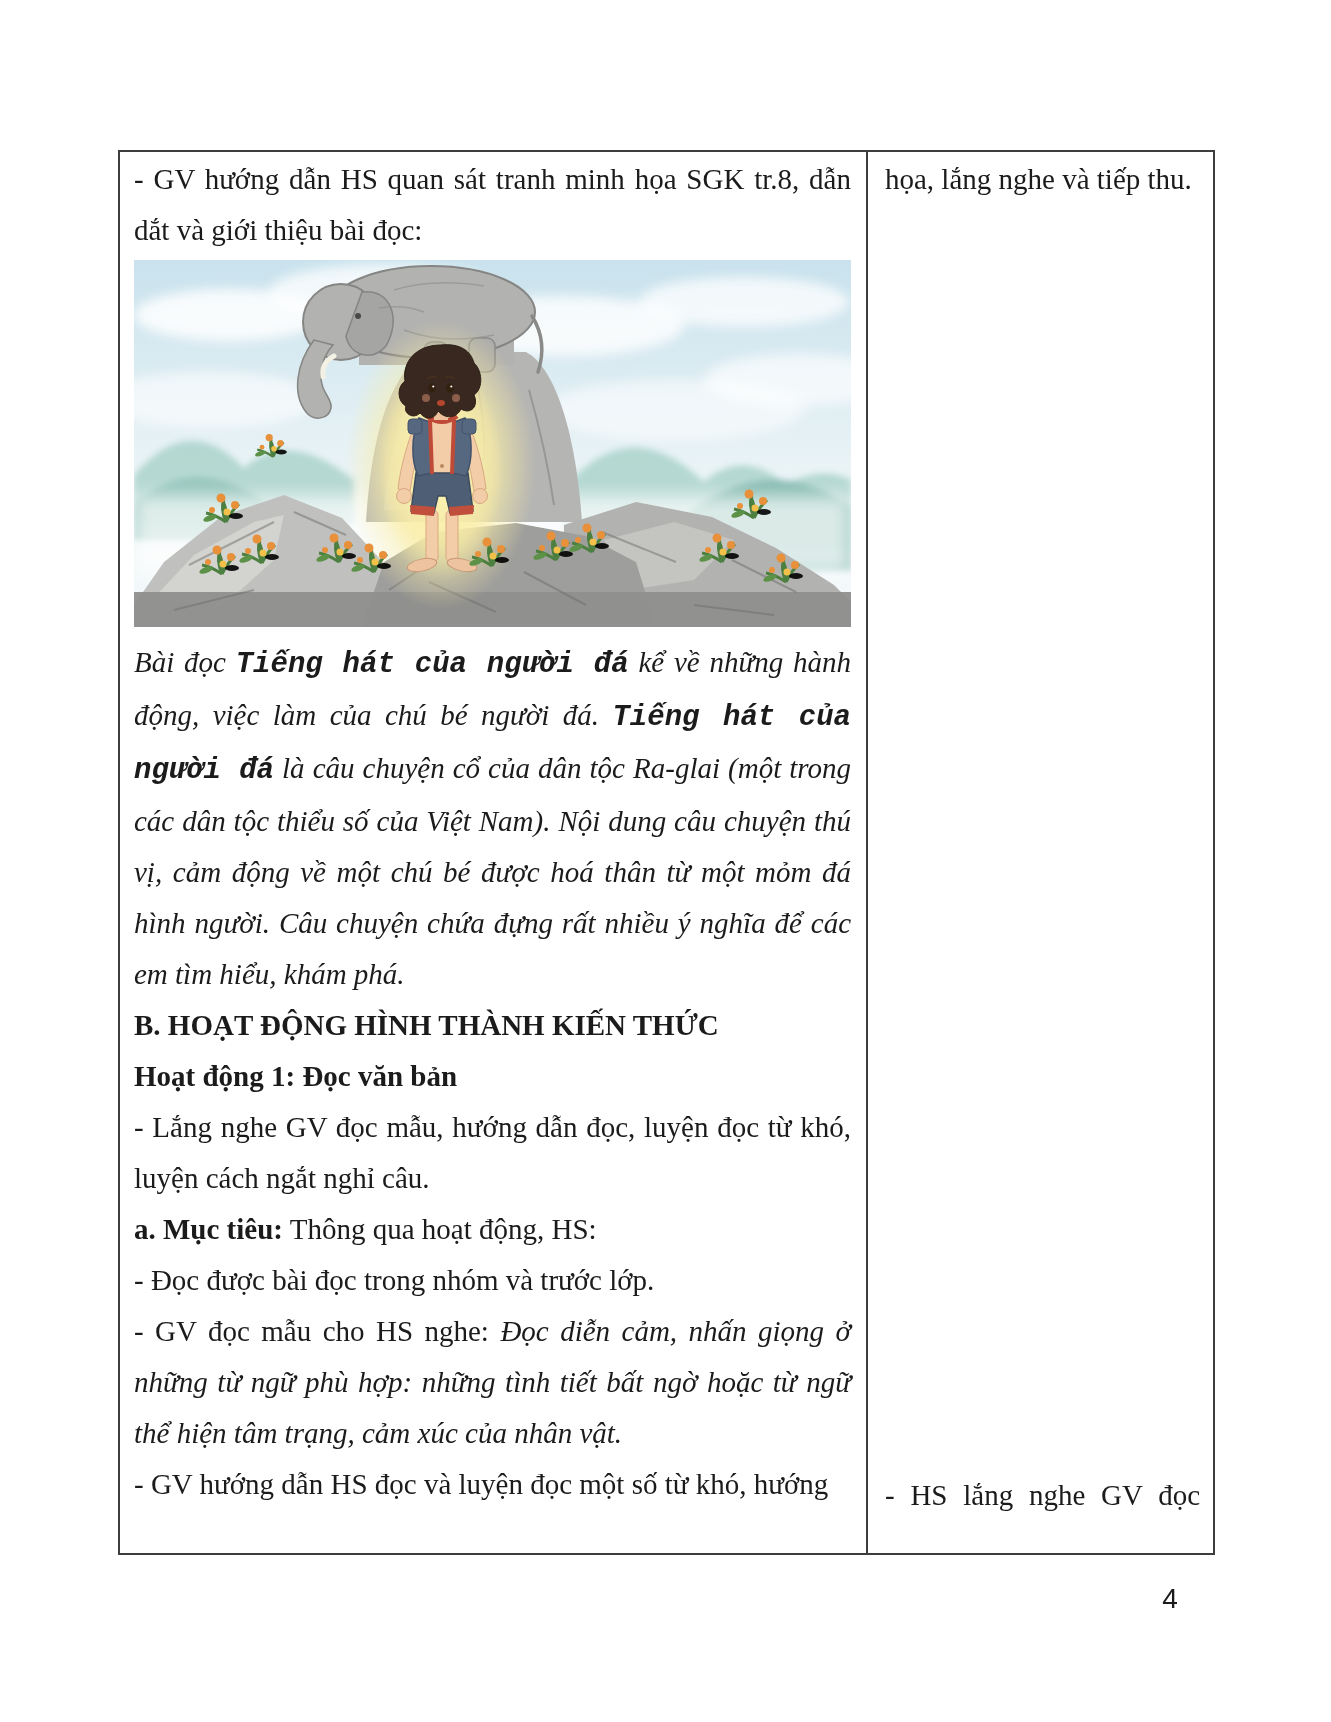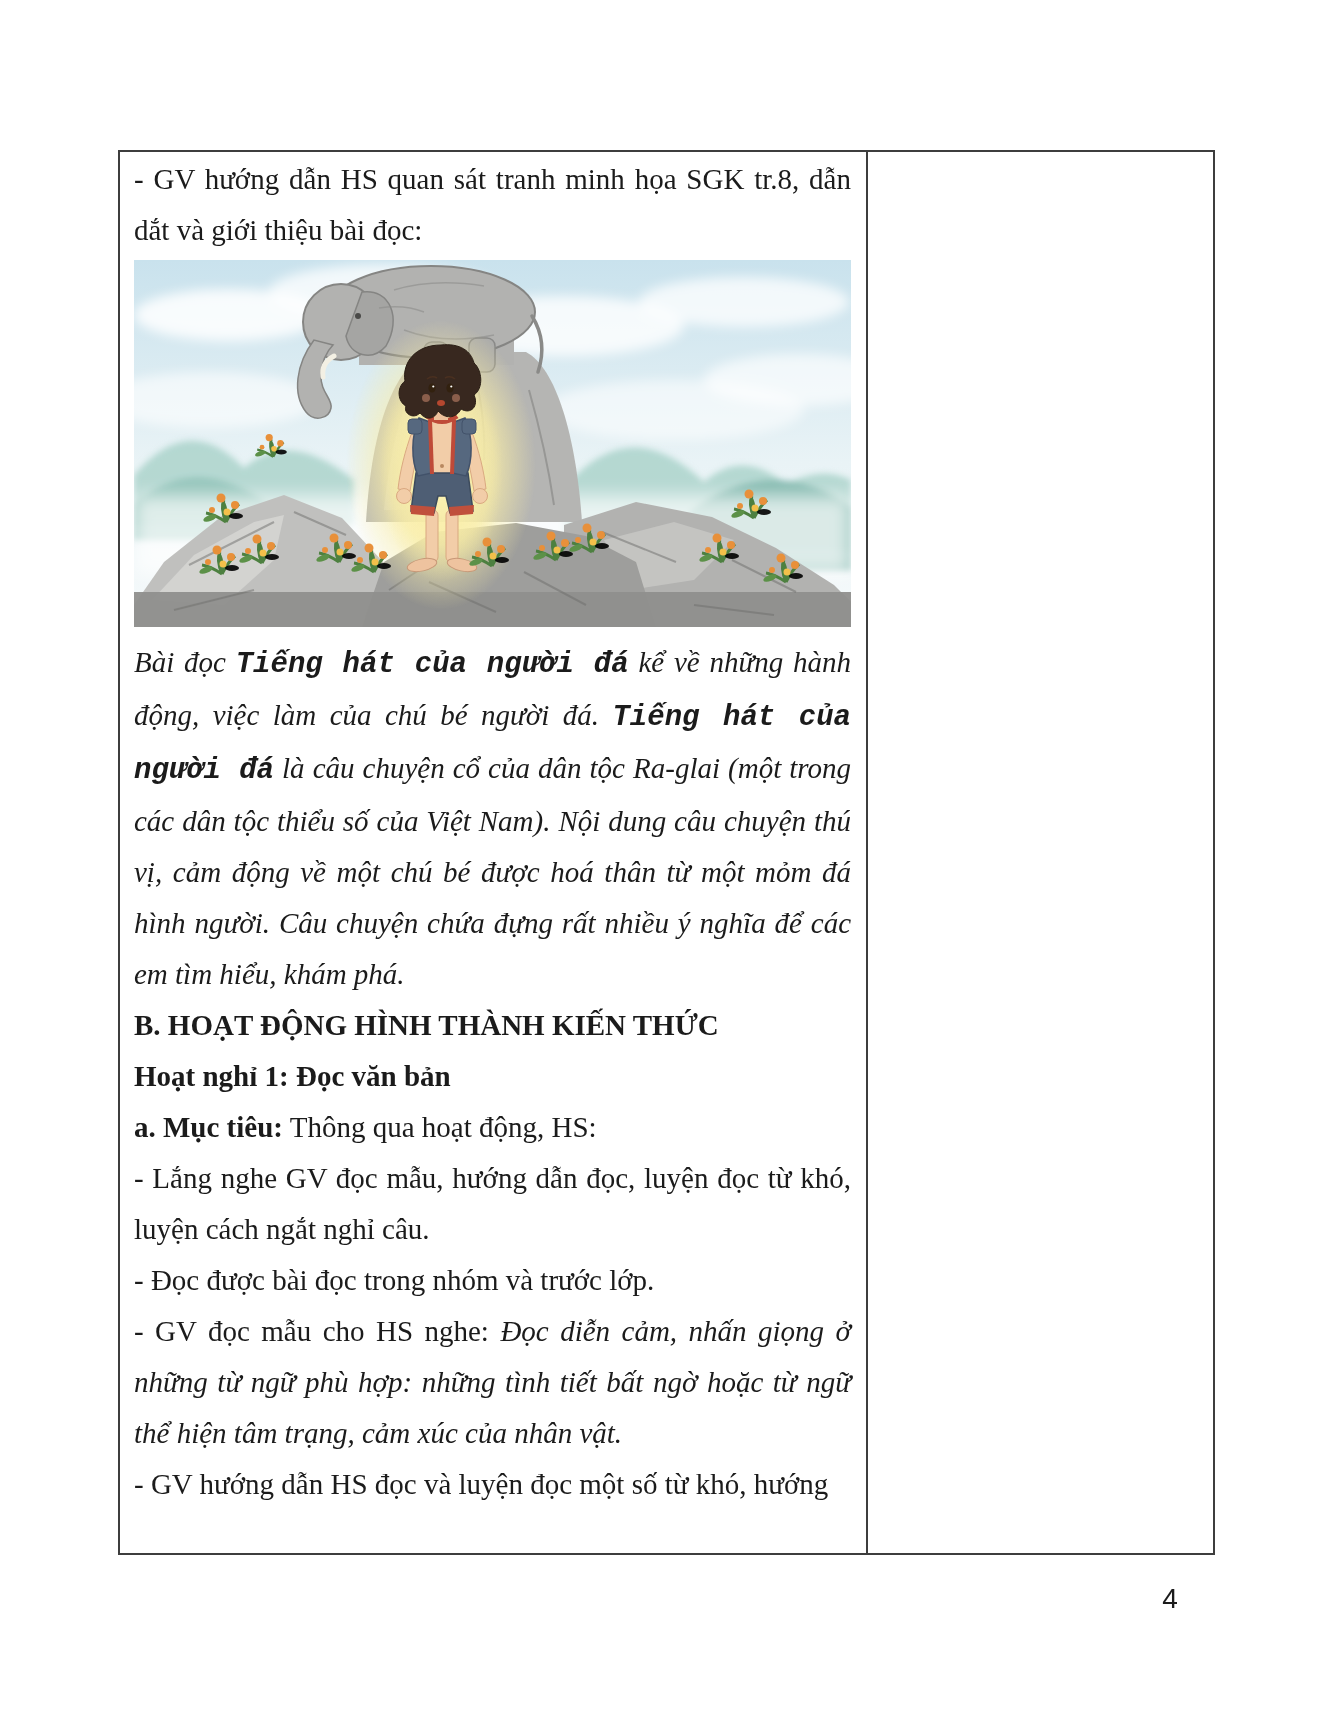--- a/index.html
+++ b/index.html
@@ -223,37 +223,41 @@
           <use href="#flw" x="620" y="258"></use>
         </svg>
       </div>
 
       <p>
         <span class="i">Bài đọc </span><span class="bi">Tiếng hát của người đá</span><span class="i"> kể về những hành động, việc làm của chú bé người đá. </span><span class="bi">Tiếng hát của người đá</span><span class="i"> là câu chuyện cổ của dân tộc Ra-glai (một trong các dân tộc thiểu số của Việt Nam). Nội dung câu chuyện thú vị, cảm động về một chú bé được hoá thân từ một mỏm đá hình người. Câu chuyện chứa đựng rất nhiều ý nghĩa để các em tìm hiểu, khám phá.</span>
       </p>
 
       <p class="b">B. HOẠT ĐỘNG HÌNH THÀNH KIẾN THỨC</p>
 
-      <p class="b">Hoạt nghỉ 1: Đọc văn bản</p>
+      <p class="b">Hoạt động 1: Đọc văn bản</p>
+
+      <p>- Lắng nghe GV đọc mẫu, hướng dẫn đọc, luyện đọc từ khó, luyện cách ngắt nghỉ câu.</p>
 
       <p>
         <span class="b">a. Mục tiêu:</span><span> Thông qua hoạt động, HS:</span>
       </p>
 
-      <p>- Lắng nghe GV đọc mẫu, hướng dẫn đọc, luyện đọc từ khó, luyện cách ngắt nghỉ câu.</p>
-
       <p>- Đọc được bài đọc trong nhóm và trước lớp.</p>
 
 
       <p>
         <span>- GV đọc mẫu cho HS nghe: </span><span class="i">Đọc diễn cảm, nhấn giọng ở những từ ngữ phù hợp: những tình tiết bất ngờ hoặc từ ngữ thể hiện tâm trạng, cảm xúc của nhân vật.</span>
       </p>
 
       <p>- GV hướng dẫn HS đọc và luyện đọc một số từ khó, hướng</p>
 
     </div>
 
+    <div class="cell cell-right">
+      <p class="nowrap">họa, lắng nghe và tiếp thu.</p>
+      <p class="para-bottom">- HS lắng nghe GV đọc</p>
+    </div>
 
   </div>
 
   <div class="page-number">4</div>
 
 </div>
 
 </body></html>

